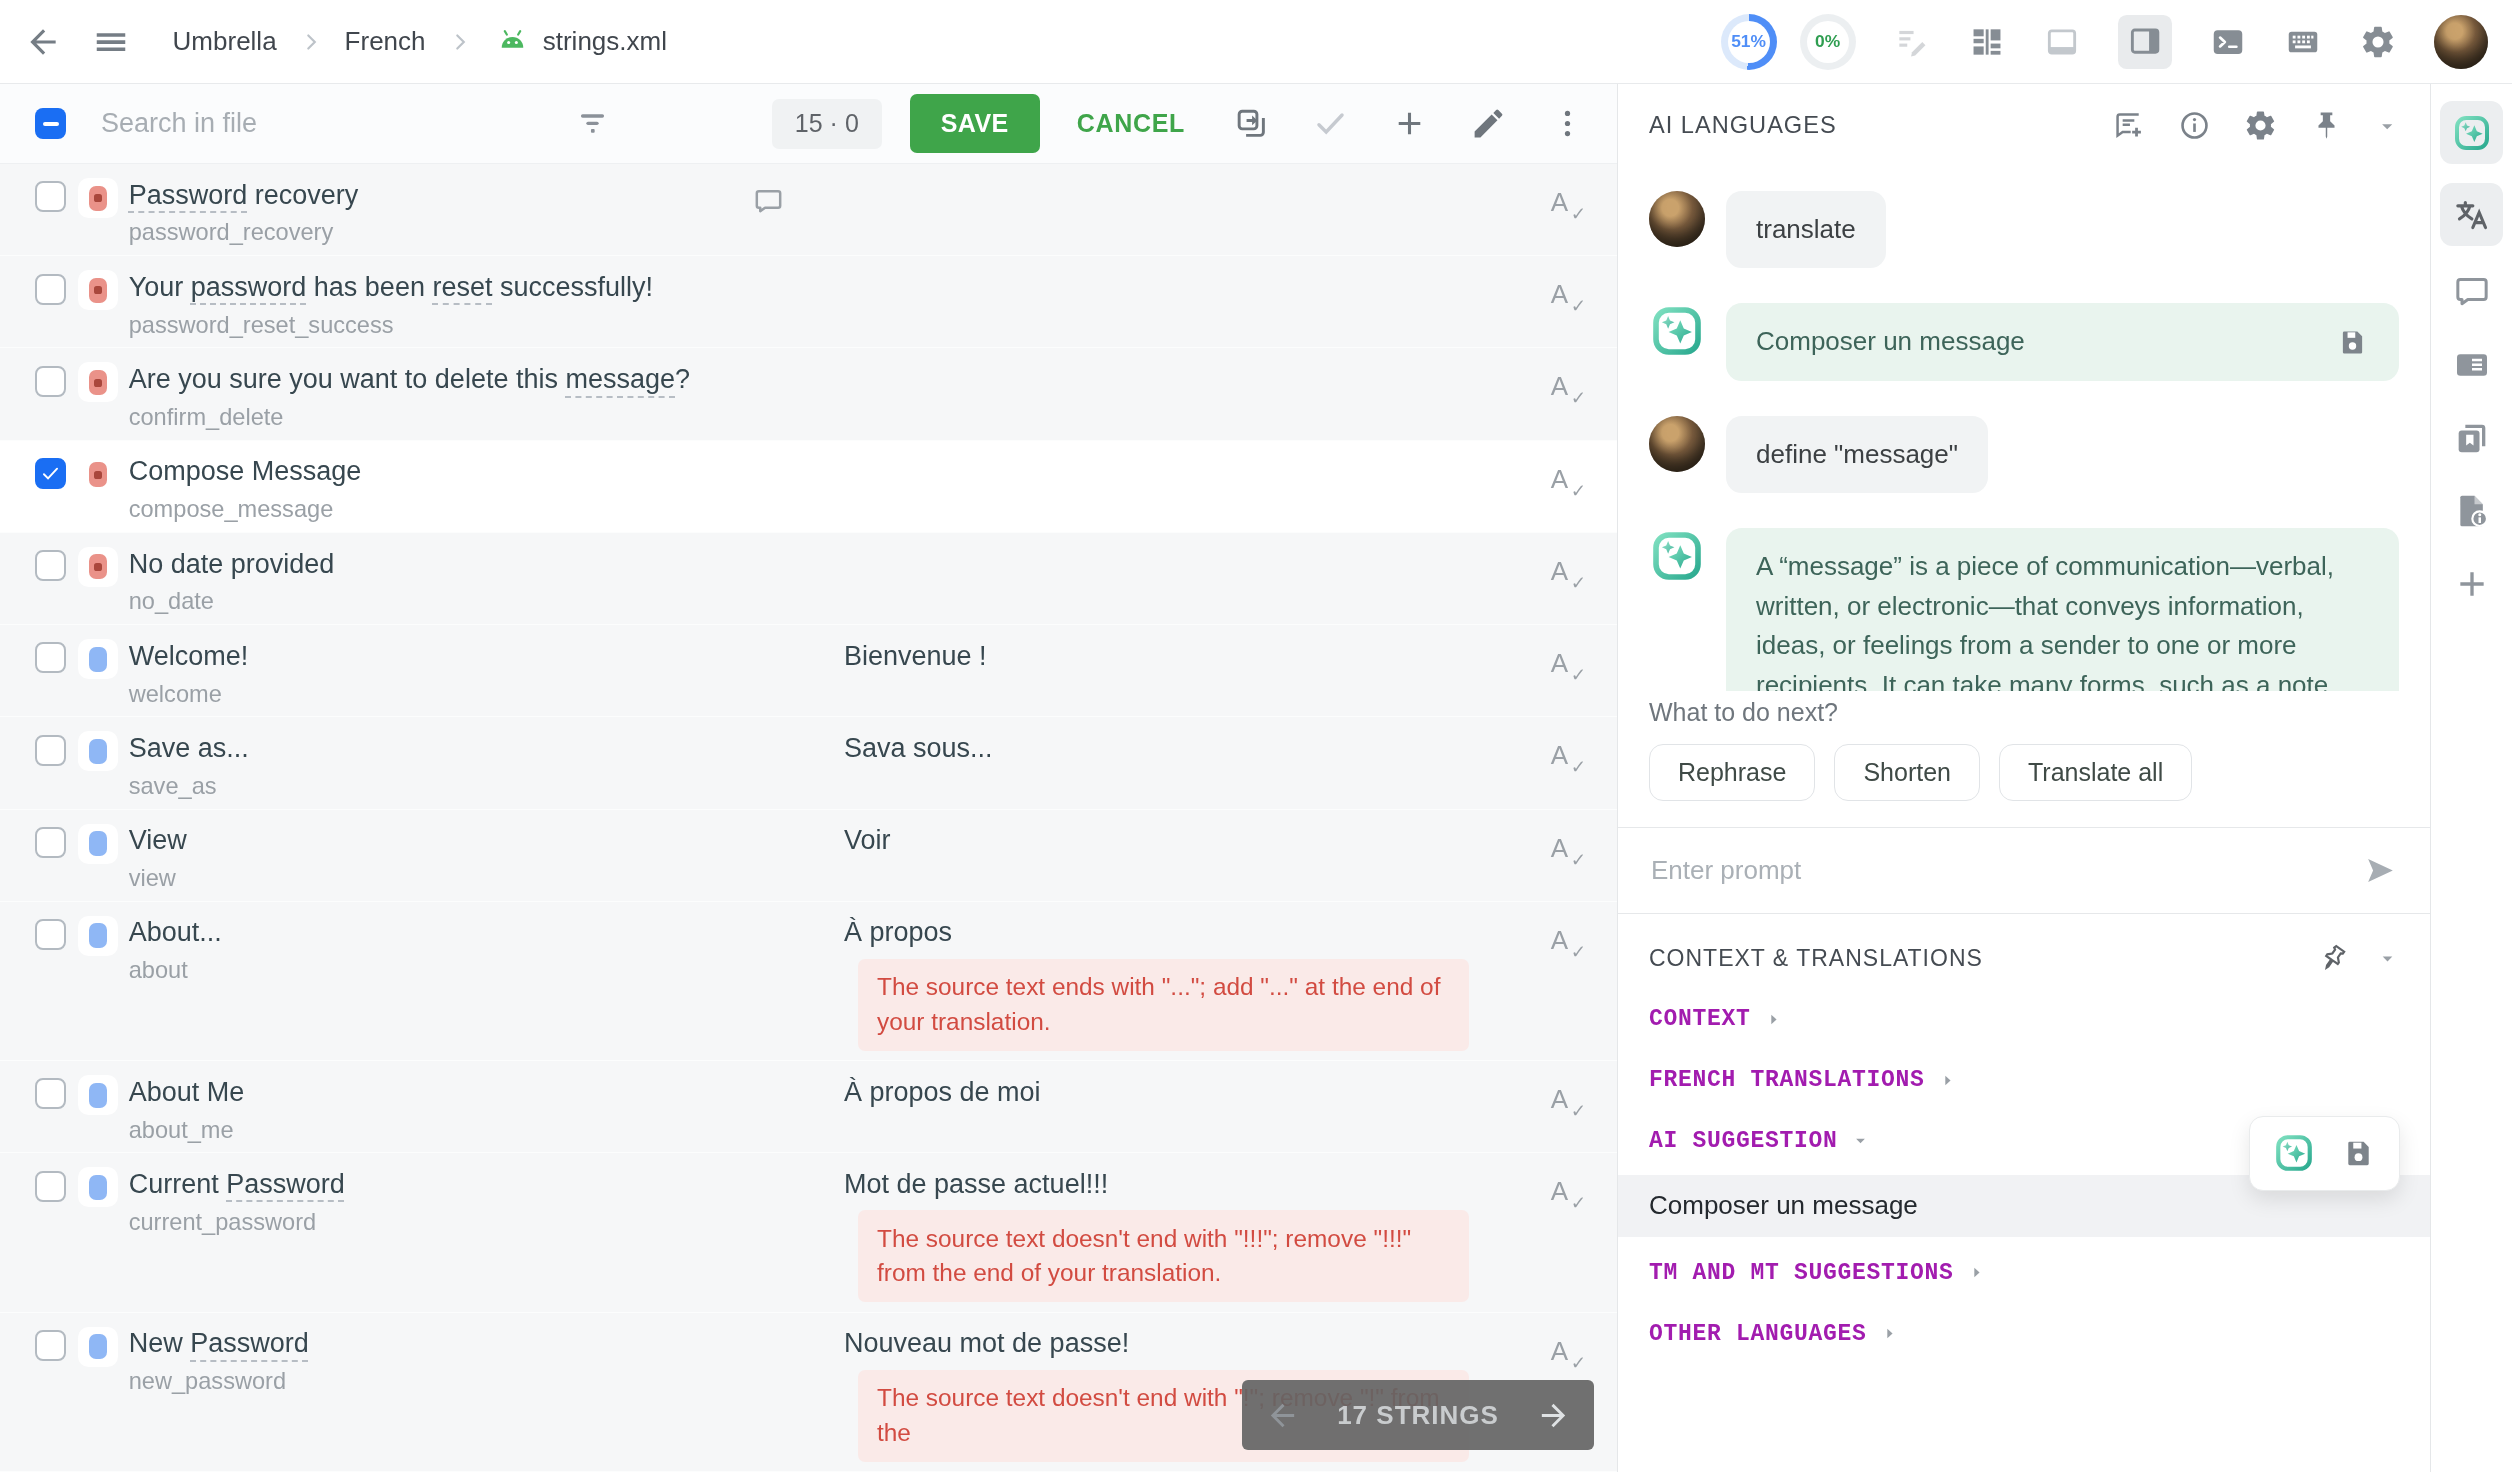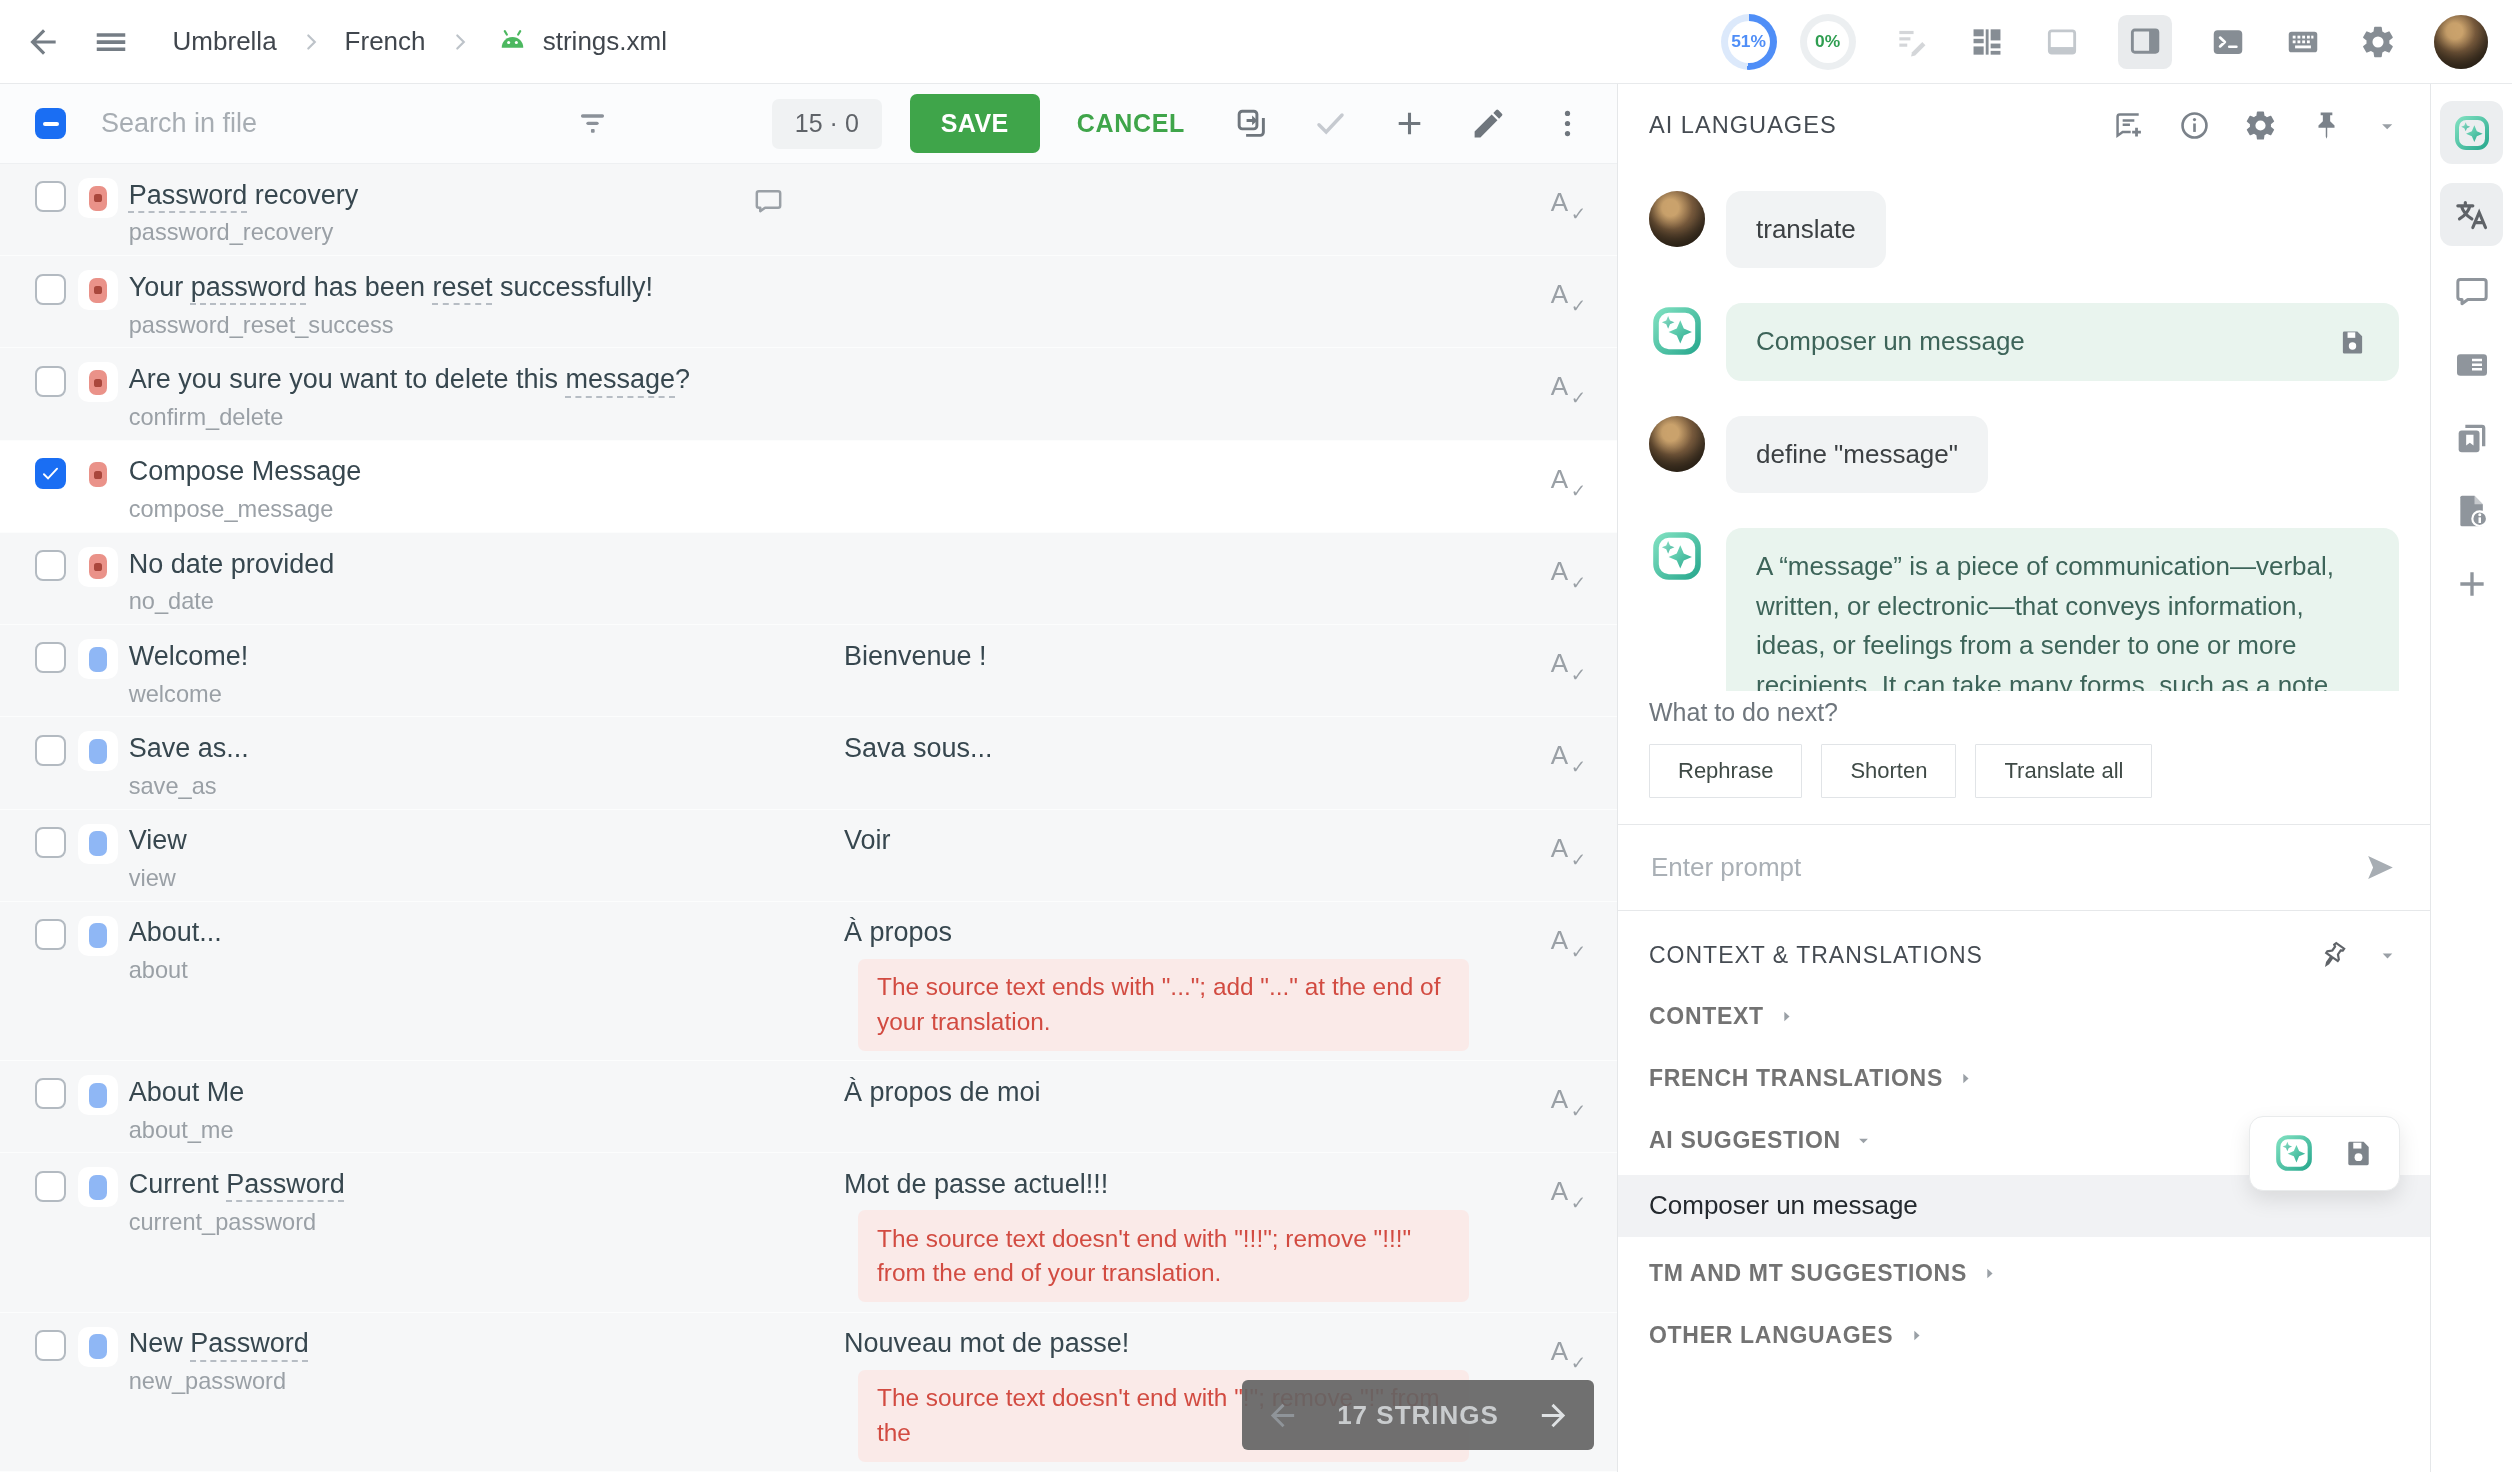--- a/index.html
+++ b/index.html
@@ -107,35 +107,35 @@
     background:radial-gradient(circle at 38% 30%,#caa26c 0 16%,#7a5c3e 42%,#4a3a2a 72%,#2d251b 100%);
     box-shadow:inset 0 -12.2px 14px rgba(20,16,10,.55);}
   .ai-badge{width:56px;height:56px;flex:none;}
   .bubble{border-radius:15.7px;padding:19px 30px;font-size:26px;line-height:1.52;}
   .msg.user .bubble{background:#f1f3f4;color:#3c4043;}
   .msg.ai .bubble{background:#e9f4ee;color:#3d6459;}
   .bubble.wide{flex:1;display:flex;align-items:center;}
   .bubble .save-ic{width:33px;height:33px;color:#7d848b;margin-left:auto;}
   .whatnext{padding:7px 31px 0;font-size:25px;color:#6f767d;flex:none;}
   .actions{padding:17.4px 31px 26px;display:flex;gap:19px;flex:none;}
-  .action-btn{background:#fff;border:1.7px solid #e1e4e7;border-radius:1px;padding:13px 28px;
-    font-size:22px;color:#3f4a46;font-family:inherit;white-space:nowrap;}
+  .action-btn{background:#fff;border:1.7px solid #e1e4e7;border-radius:14px;padding:13px 28px;
+    font-size:25px;color:#3f4a46;font-family:inherit;white-space:nowrap;}
   .divider{height:0.9px;background:#e6e8ea;flex:none;}
   .prompt-row{height:85px;display:flex;align-items:center;padding:0 31px;flex:none;}
   .prompt{flex:1;border:none;outline:none;font-size:26px;color:#3c4043;font-family:inherit;background:transparent;}
   .prompt::placeholder{color:#aab0b6;}
   .send-ic{width:37px;height:37px;color:#a7adb3;}
   .ctx-head{padding:28px 31px 10.5px;display:flex;align-items:center;flex:none;}
   .ctx-title{font-size:23px;color:#454b52;letter-spacing:1px;}
   .ctx-icons{margin-left:auto;display:flex;align-items:center;gap:26px;}
   .ctx-icons .ico{width:33px;height:33px;color:#5f6368;}
   .ctx-icons .ico[data-name="chevron-down-icon"]{width:23px;height:23px;color:#9aa0a6;}
   .sections{display:flex;flex-direction:column;padding-top:3.5px;}
   .section-row{padding:17.4px 31px;display:flex;align-items:center;gap:12.2px;
-    font-size:23px;font-weight:bold;color:#737373;letter-spacing:0.7px;}
+    font-size:23px;font-weight:bold;color:#a21caf;letter-spacing:0.7px;font-family:Liberation Mono, monospace;}
   .section-row .ico{width:21px;height:21px;color:#9aa0a6;}
   .sugg-row{background:#f1f2f4;padding:15.7px 31px;font-size:26px;color:#24292e;position:relative;margin:3.5px 0 5.2px;}
   .sugg-card{position:absolute;right:30px;top:-59px;background:#fff;border:0.9px solid #e9ebec;
     border-radius:14px;padding:15.7px 23px;display:flex;align-items:center;gap:26px;
     box-shadow:0 8.7px 21px rgba(0,0,0,.10);}
   .sugg-card .spark{width:42px;height:42px;}
   .sugg-card .save-ic{width:35px;height:35px;color:#7d848b;}
 
   
   .rail-btn{width:63px;height:63px;border-radius:12.2px;display:flex;align-items:center;

